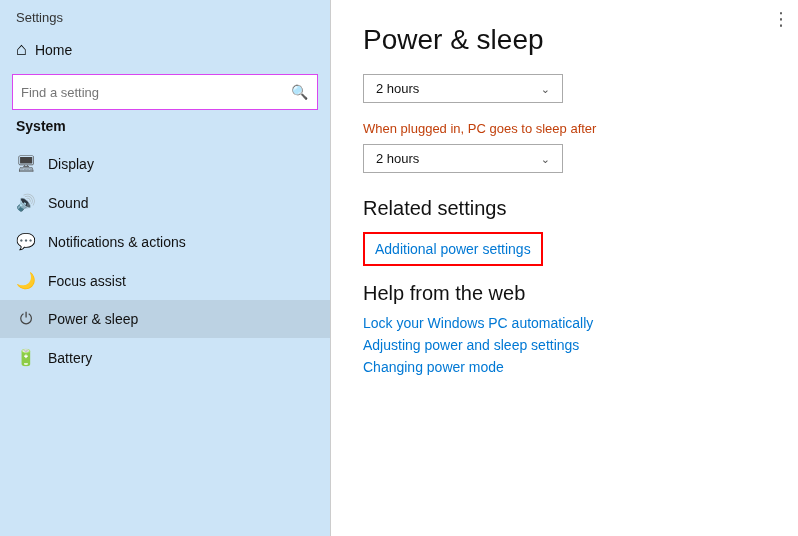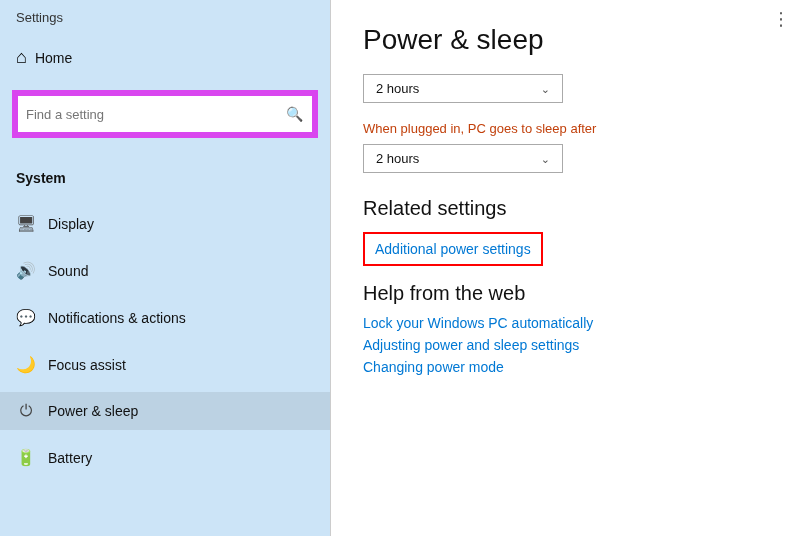--- a/index.html
+++ b/index.html
@@ -14,37 +14,36 @@
 
     
     .sidebar {
       width: 330px;
       min-width: 330px;
       background: #cce4f7;
       display: flex;
       flex-direction: column;
       height: 536px;
       overflow: hidden;
-      gap: 8px;
     }
 
     .sidebar-title {
       font-size: 13px;
       color: #333;
       padding: 10px 16px 6px 16px;
       font-weight: 400;
     }
 
     .search-bar {
-      margin: 6px 12px 20px 12px;
+      margin: 6px 12px 4px 12px;
       display: flex;
       align-items: center;
       background: #fff;
-      border: 6px solid #d946ef;
-      height: 48px;
+      border: 1px solid #d946ef;
+      height: 36px;
       padding: 0 8px;
     }
 
     .search-bar input {
       border: none;
       outline: none;
       flex: 1;
       font-size: 13px;
       background: transparent;
       color: #333;

